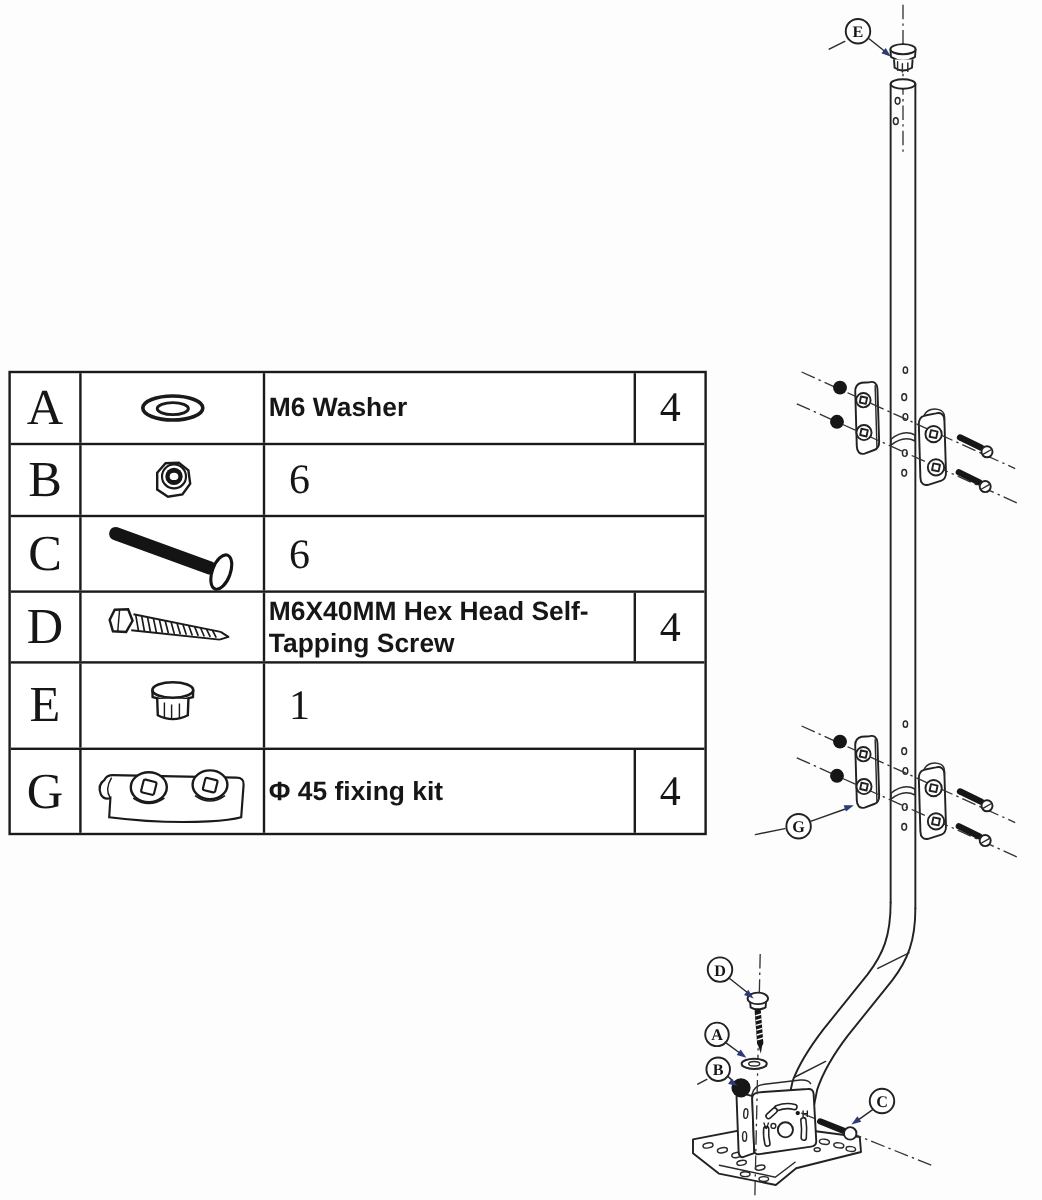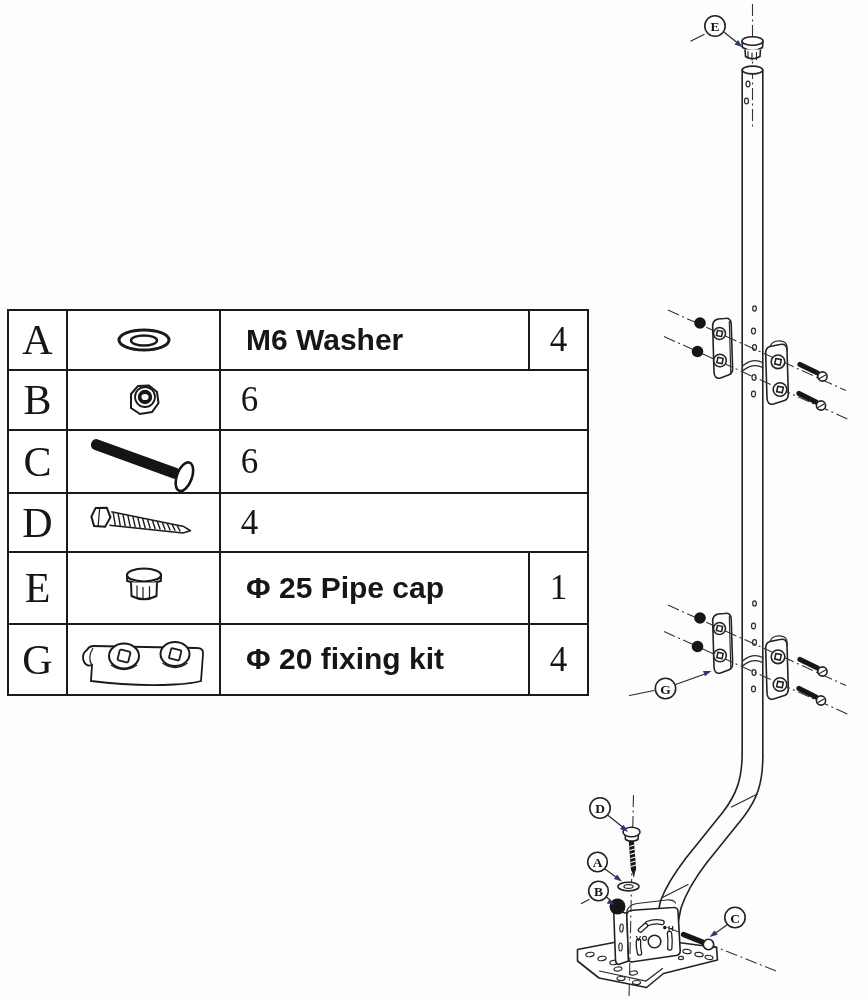--- a/index.html
+++ b/index.html
@@ -7,22 +7,22 @@
           font-family:"Liberation Sans",sans-serif;color:#161616;}
   
   .parts-table{position:absolute;left:7px;top:309px;width:582px;box-sizing:border-box;
                border:2.5px solid #1a1a1a;background:#fff;}
   .tr{display:flex;border-bottom:2px solid #1a1a1a;}
   .tr:last-child{border-bottom:none;}
   .td{box-sizing:border-box;border-right:2px solid #1a1a1a;display:flex;align-items:center;justify-content:center;}
   .td:last-child{border-right:none;}
   .td-letter{width:59px;font-family:"Liberation Serif",serif;font-size:42px;font-weight:400;}
   .td-icon{width:153px;}
-  .td-desc{flex:1;justify-content:flex-start;padding-left:25px;padding-right:4px;
-           font-size:30px;font-weight:700;line-height:1.16;}
+  .td-desc{flex:1;justify-content:flex-start;padding-left:3px;padding-right:4px;
+           font-size:22px;font-weight:700;line-height:1.16;}
   .td-qty{width:57px;font-family:"Liberation Serif",serif;font-size:35px;}
   .r1{height:58px}.r2{height:58px}.r3{height:61px}.r4{height:57px}.r5{height:70px}.r6{height:69px}
   
   .diagram{position:absolute;left:0;top:0;}
   .s{fill:none;stroke:#222;stroke-width:1.6;stroke-linecap:round;stroke-linejoin:round;}
   .sf{fill:#fff;stroke:#222;stroke-width:1.6;stroke-linejoin:round;}
   .thin{fill:none;stroke:#2a2a2a;stroke-width:1.2;stroke-linecap:round;}
   .dd{fill:none;stroke:#333;stroke-width:1.1;stroke-dasharray:12 3.5 2 3.5;}
   .blk{fill:#161616;stroke:none;}
   .ah{fill:#2c3a78;stroke:none;}
@@ -82,52 +82,52 @@
       <div class="td td-icon">
         <svg width="110" height="44" viewBox="-55 -22 110 44">
           <g transform="rotate(8)">
             <path d="M-50,-8 L-39,-10 L-34,-1 L-38,9 L-49,10 L-53,1 Z" fill="#fff" stroke="#1a1a1a" stroke-width="2"></path>
             <path d="M-46,-9 L-45,9.5" fill="none" stroke="#1a1a1a" stroke-width="1.2"></path>
             <path d="M-34,-6.5 L40,-2 M-34,7 L40,4.5 M40,-2 L47,1.2 L40,4.5" fill="none" stroke="#1a1a1a" stroke-width="1.6" stroke-linejoin="round"></path>
             <path d="M-32,-6 L-28,6.5 M-27,-5.8 L-23,6.3 M-22,-5.5 L-18,6 M-17,-5.2 L-13,5.8 M-12,-5 L-8,5.5 M-7,-4.6 L-3,5.2 M-2,-4.3 L2,5 M3,-4 L7,4.7 M8,-3.7 L12,4.4 M13,-3.4 L17,4.2 M18,-3.1 L22,3.9 M23,-2.9 L27,3.7 M28,-2.6 L32,3.4 M33,-2.4 L37,3.2" stroke="#1a1a1a" stroke-width="1.4" fill="none"></path>
           </g>
         </svg>
       </div>
+      <div class="td td-desc">M6X40MM Hex Head Self-Tapping Screw</div>
       <div class="td td-qty">4</div>
     </div>
 
     <div class="tr r5">
       <div class="td td-letter">E</div>
       <div class="td td-icon">
         <svg width="44" height="46" viewBox="-22 -23 44 46">
           <path d="M-17,-13 L-16.8,-7 Q0,-1.5 16.8,-7 L17,-13" fill="#fff" stroke="#1a1a1a" stroke-width="2"></path>
           <path d="M-13,-5.5 L-12.5,8 Q0,14.5 12.5,8 L13,-5.5" fill="#fff" stroke="#1a1a1a" stroke-width="2"></path>
           <path d="M-7,-2.5 L-7,10 M-1,-1 L-1,12 M5.5,-1.8 L5.5,10.8" stroke="#1a1a1a" stroke-width="1.2" fill="none"></path>
           <ellipse cx="0" cy="-13" rx="17" ry="6.5" fill="#fff" stroke="#1a1a1a" stroke-width="2.2"></ellipse>
         </svg>
       </div>
-      <div class="td td-desc">Φ 25 Pipe cap</div>
       <div class="td td-qty">1</div>
     </div>
 
     <div class="tr r6">
       <div class="td td-letter">G</div>
       <div class="td td-icon">
         <svg width="132" height="54" viewBox="-66 -27 132 54">
           <path d="M-57,-10 Q-63,-6 -60,2 Q-57,7 -52,5 L-53,21 Q-10,26.5 30,24.5 Q48,23.5 57,21 L59,-6 Q59.5,-12 53,-12 L-50,-14 Q-55,-14 -57,-10 Z" fill="#fff" stroke="#1a1a1a" stroke-width="1.8"></path>
           <path d="M-52,5 Q-57,-2 -51,-12" fill="none" stroke="#1a1a1a" stroke-width="1.2"></path>
           <path d="M-33,5 Q-20,14 -7,5" fill="none" stroke="#1a1a1a" stroke-width="1.4"></path>
           <ellipse cx="-20" cy="-4" rx="15" ry="12.5" fill="#fff" stroke="#1a1a1a" stroke-width="2"></ellipse>
           <rect x="-25.5" y="-9.5" width="11" height="11" rx="1.5" fill="none" stroke="#1a1a1a" stroke-width="1.8" transform="rotate(14 -20 -4)"></rect>
           <path d="M18.5,3 Q31,12 43.5,3" fill="none" stroke="#1a1a1a" stroke-width="1.4"></path>
           <ellipse cx="31" cy="-6" rx="14.5" ry="12" fill="#fff" stroke="#1a1a1a" stroke-width="2"></ellipse>
           <rect x="26" y="-11" width="10.5" height="10.5" rx="1.5" fill="none" stroke="#1a1a1a" stroke-width="1.8" transform="rotate(14 31 -6)"></rect>
         </svg>
       </div>
-      <div class="td td-desc">Φ 20 fixing kit</div>
+      <div class="td td-desc">Φ 45 fixing kit</div>
       <div class="td td-qty">4</div>
     </div>
   </div>
 
   <svg class="diagram" width="868" height="1000" viewBox="0 0 868 1000">
 
     <path class="dd" d="M752.5,4 L752.5,128"></path>
 
     <g>
       <path class="sf" d="M742,41 L742.5,47.5 Q752.5,53.5 762.5,47.5 L763,41"></path>

